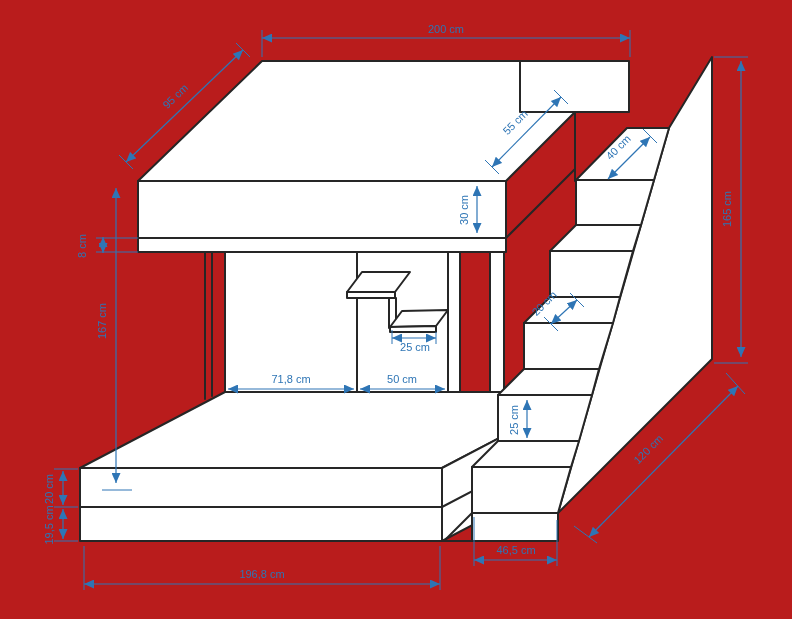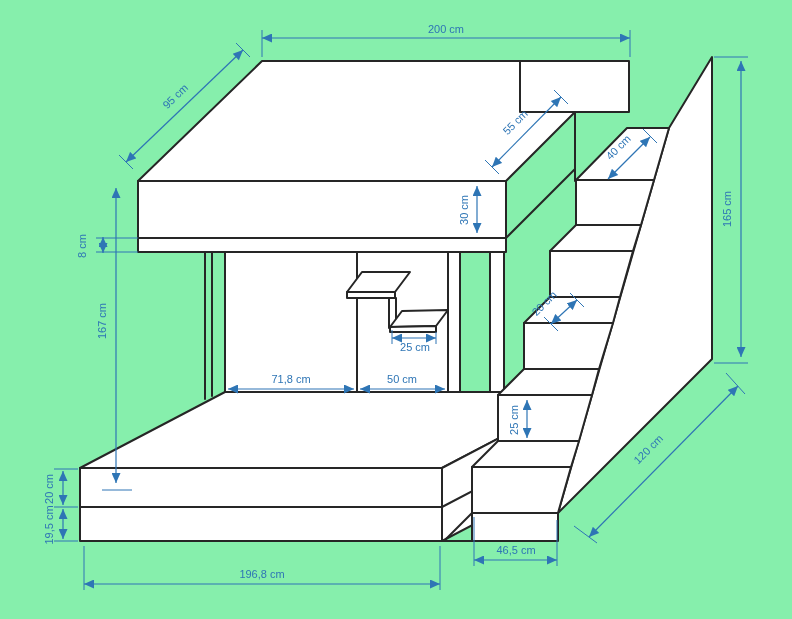--- a/index.html
+++ b/index.html
@@ -1,16 +1,16 @@
 <!DOCTYPE html>
 <html><head>
 <meta charset="utf-8">
 <style>
   html,body{margin:0;padding:0;background:#ffffff;}
-  .stage{position:relative;width:792px;height:619px;background:#86efac;overflow:hidden;
+  .stage{position:relative;width:792px;height:619px;background:#b91c1c;overflow:hidden;
          font-family:"Liberation Sans",sans-serif;}
   svg{display:block;}
   .face{fill:#ffffff;stroke:#262626;stroke-width:2;stroke-linejoin:round;stroke-linecap:round;}
   .edge{fill:none;stroke:#262626;stroke-width:2;stroke-linejoin:round;stroke-linecap:round;}
   .dim{fill:none;stroke:#2e75b5;stroke-width:1.2;}
   .ext{fill:none;stroke:#2e75b5;stroke-width:1;}
   .dlabel{fill:#2e75b5;font-size:11px;font-family:"Liberation Sans",sans-serif;text-anchor:middle;}
 </style>
 </head>
 <body>

